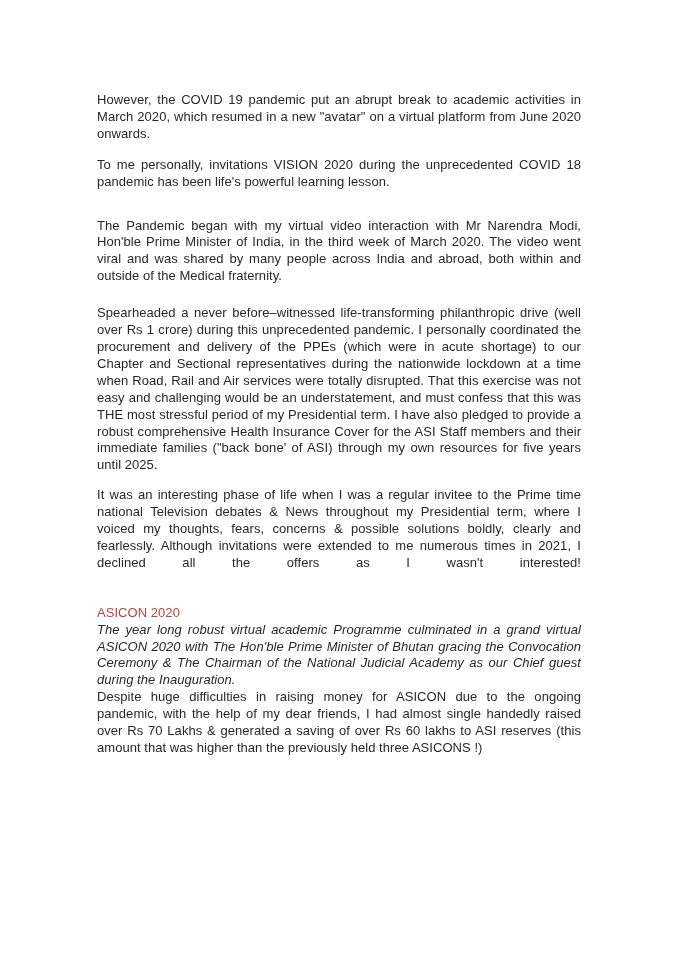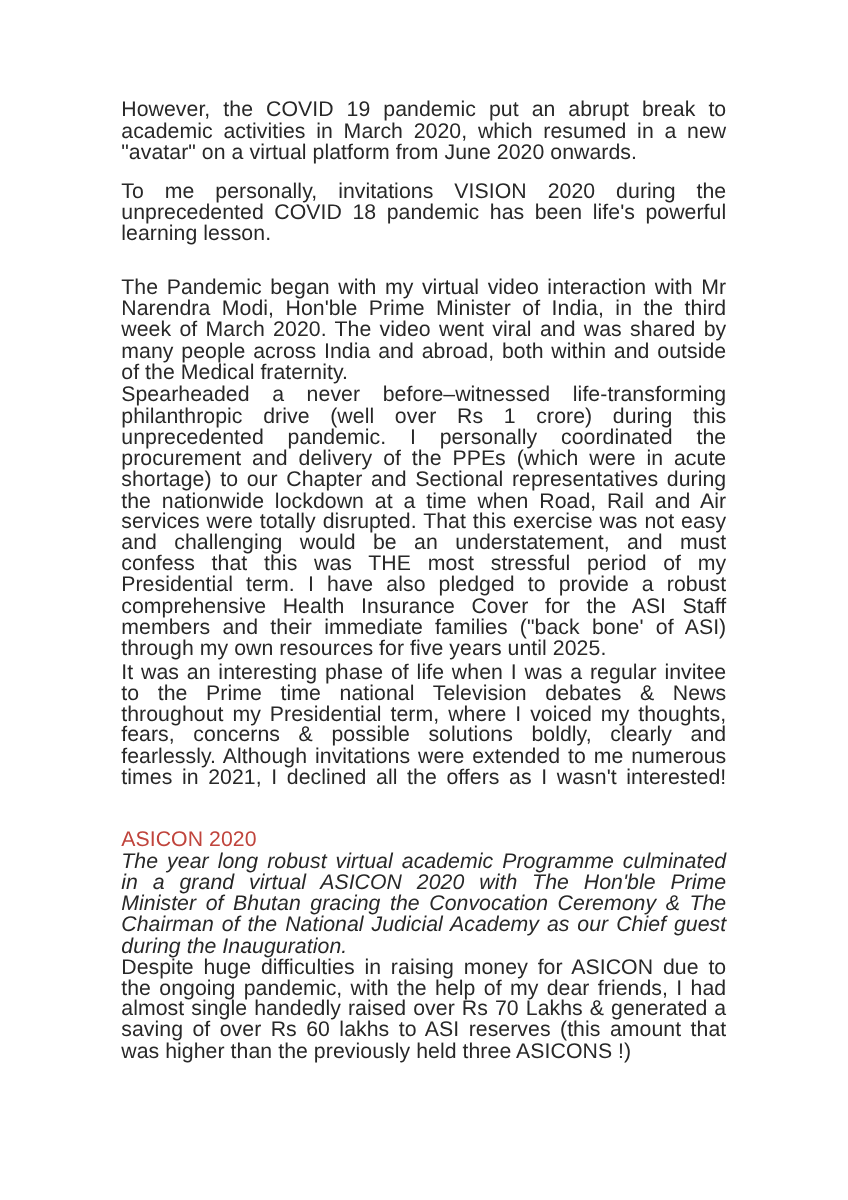--- a/index.html
+++ b/index.html
@@ -12,33 +12,33 @@
     width: 678px;
     height: 960px;
     background: #ffffff;
     font-family: "Liberation Sans", sans-serif;
     color: #282828;
     overflow: hidden;
   }
   .content {
     position: absolute;
     left: 97px;
-    top: 80px;
+    top: 92px;
     width: 484px;
-    font-size: 17px;
+    font-size: 13px;
     line-height: 16.9px;
     text-align: justify;
     letter-spacing: 0.05px;
   }
   .para { margin: 0; }
   .b { font-weight: normal; }
   .p2 { margin-top: 14px; }
   .p3 { margin-top: 27px; }
-  .p4 { margin-top: 1px; }
-  .p5 { margin-top: 2px; text-align-last: justify; }
+  .p4 { margin-top: 20px; }
+  .p5 { margin-top: 13px; text-align-last: justify; }
   .heading {
     margin-top: 33px;
     font-weight: normal;
     color: #c0443c;
     text-align: left;
   }
   .p6 { margin-top: 0; font-style: italic; }
   .p7 { }
 </style>
 </head>

